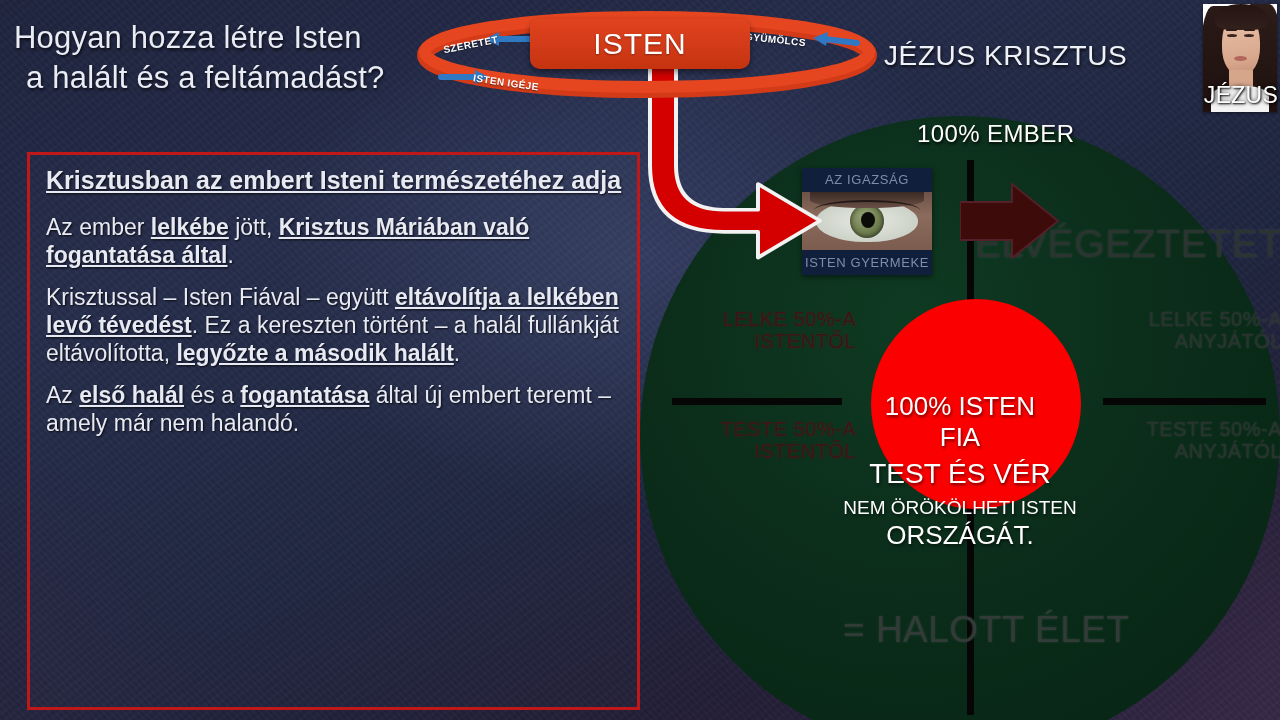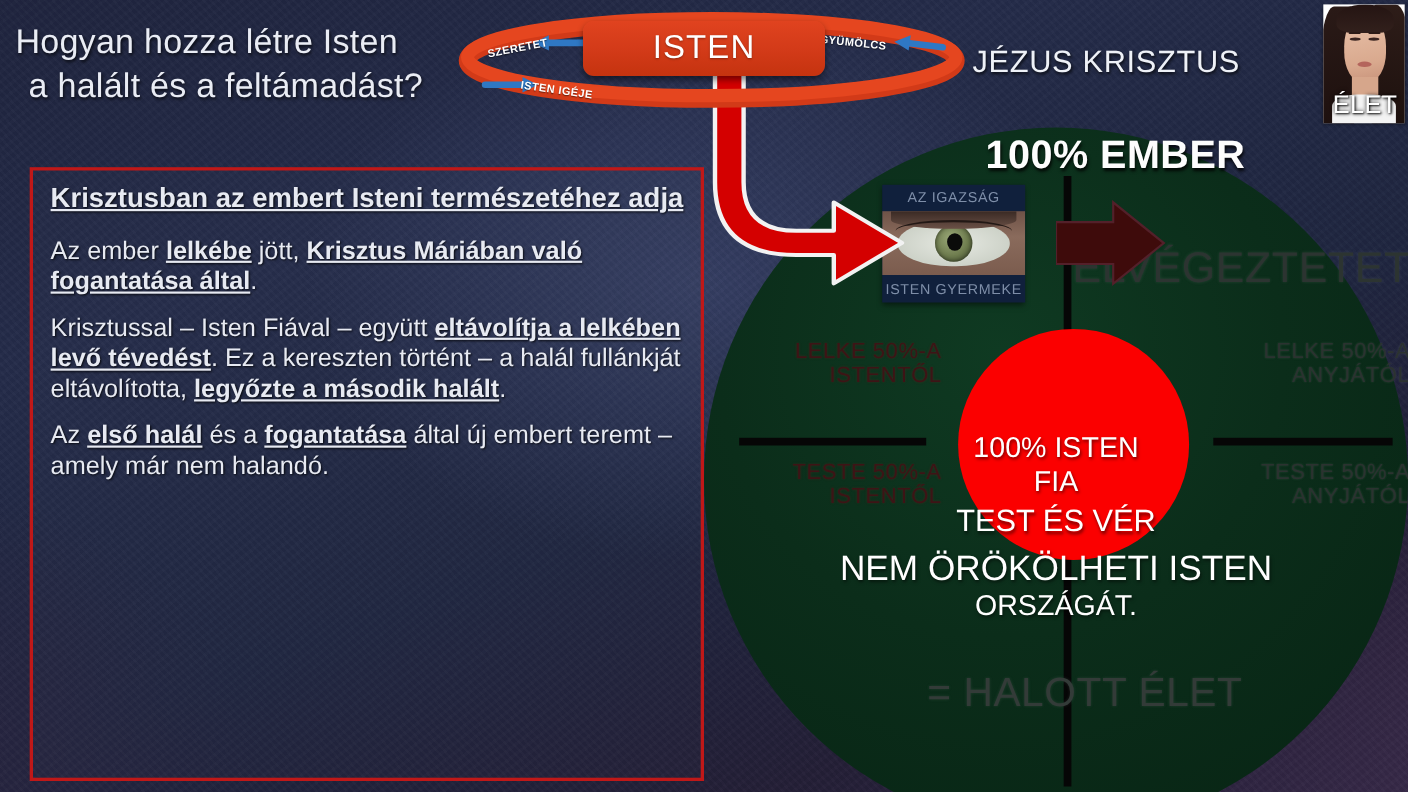--- a/index.html
+++ b/index.html
@@ -129,21 +129,21 @@
     position:absolute; left:640px; top:116px; width:640px; height:640px; z-index:2;
     border-radius:50%;
     background: radial-gradient(circle at 42% 32%, #0f3a22 0%, #0b2d1a 45%, #072313 100%);
   }
 
   .gc-text {
     position:absolute; z-index:4; white-space:nowrap; letter-spacing:.4px;
   }
 
   #pct-ember {
-    left:896px; top:120px; font-size:36px; color:#fdfdfd; font-weight:700;
+    left:917px; top:120px; font-size:24px; color:#fdfdfd; font-weight:400;
     text-shadow: 1px 2px 3px rgba(0,0,0,.85);
   }
 
   
   #eyepic {
     position:absolute; left:802px; top:168px; width:130px; height:107px; z-index:4;
     background:#10203c; overflow:hidden;
     box-shadow: 0 2px 5px rgba(0,0,0,.5);
   }
   #eyepic .cap {
@@ -228,21 +228,21 @@
   #center-stack {
     position:absolute; left:730px; top:380px; width:460px; z-index:6;
     text-align:center; color:#ffffff;
     text-shadow: 1px 2px 3px rgba(0,0,0,.55);
     line-height:1.2;
     margin-top:11px;
   }
   #center-stack .l-big { font-size:26px; }
   #center-stack .l-fia { font-size:26px; }
   #center-stack .l-tv { font-size:28px; margin-top:4px; }
-  #center-stack .l-nem { font-size:32px; margin-top:6px; }
+  #center-stack .l-nem { font-size:19px; margin-top:6px; }
   #center-stack .l-orsz { font-size:26px; }
 </style>
 </head>
 <body>
 
 <div id="slide">
 
   <div id="title">
     <span>Hogyan hozza létre Isten</span>
     <span class="l2">a halált és a feltámadást?</span>
@@ -282,21 +282,21 @@
     <div class="face"></div>
     <div class="hairtop"></div>
     <div class="brow1"></div>
     <div class="brow2"></div>
     <div class="eye1"></div>
     <div class="eye2"></div>
     <div class="lips"></div>
     <div class="neck"></div>
     <div class="shirt"></div>
   </div>
-  <div id="maria-label">ÉLET</div>
+  <div id="maria-label">JÉZUS</div>
 
   <div id="textbox">
     <p id="tb-h"><u>Krisztusban az embert Isteni természetéhez adja</u></p>
     <p class="body">Az ember <b><u>lelkébe</u></b> jött, <b><u>Krisztus Máriában való fogantatása által</u></b>.</p>
     <p class="body">Krisztussal – Isten Fiával – együtt <b><u>eltávolítja a lelkében levő tévedést</u></b>. Ez a kereszten történt –  a halál fullánkját eltávolította, <b><u>legyőzte a második halált</u></b>.</p>
     <p class="body">Az <b><u>első halál</u></b> és a <b><u>fogantatása</u></b> által új embert teremt – amely már nem halandó.</p>
   </div>
 
   <div id="green-circle"></div>
 

